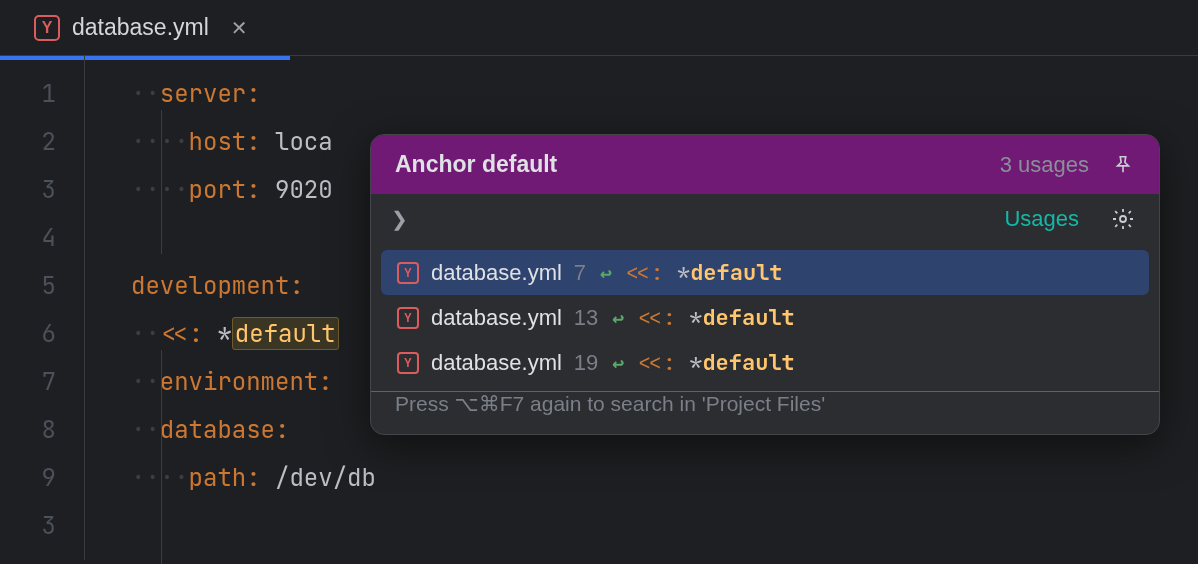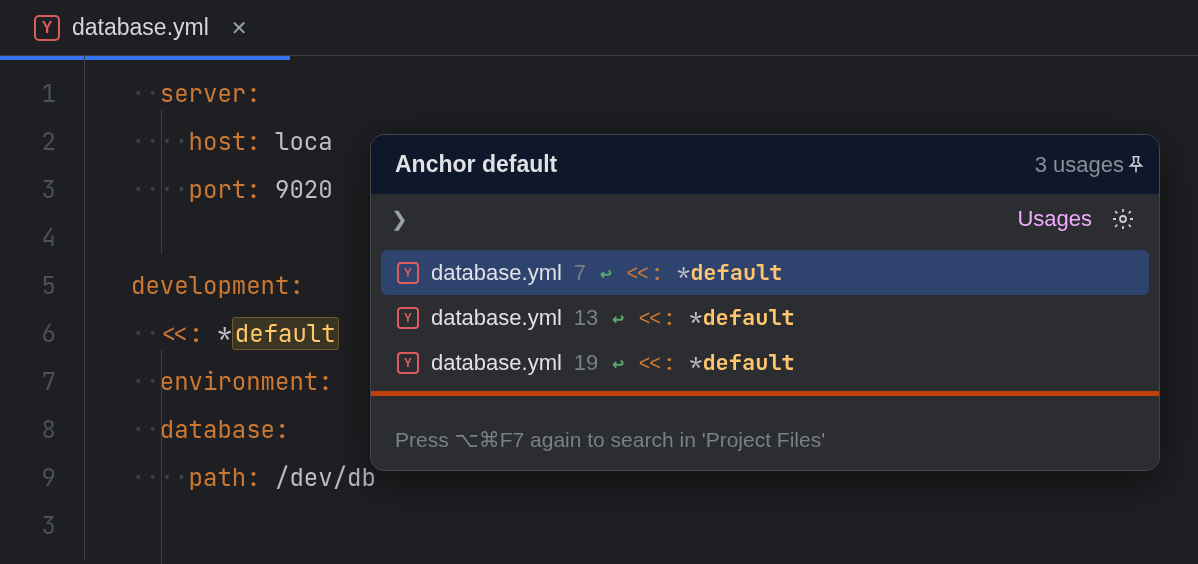--- a/index.html
+++ b/index.html
@@ -113,31 +113,32 @@
     border: 1px solid #43454a;
     border-radius: 14px;
     box-shadow: 0 10px 40px rgba(0,0,0,0.5);
     overflow: hidden;
     font-family: -apple-system, BlinkMacSystemFont, "Segoe UI", sans-serif;
   }
   .popup-header {
     display: flex;
     align-items: center;
     justify-content: space-between;
-    padding: 16px 11px 16px 24px;
-    background: #0f172a;
+    padding: 16px 24px 16px 24px;
+    background: #701a75;
   }
   .popup-title {
     font-size: 23px;
     font-weight: 600;
     color: #dfe1e5;
   }
   .popup-header-right {
     display: flex;
     align-items: center;
+    gap: 22px;
     color: #8a8f98;
     font-size: 22px;
   }
   .popup-toolbar {
     display: flex;
     align-items: center;
     justify-content: space-between;
     padding: 12px 24px 12px 20px;
     font-size: 22px;
     color: #bcbec4;
@@ -147,46 +148,46 @@
     align-items: center;
     gap: 14px;
   }
   .chev {
     color: #9ba0a8;
     font-size: 20px;
   }
   .popup-toolbar-right {
     display: flex;
     align-items: center;
-    gap: 19px;
-    color: #f0abfc;
+    gap: 32px;
+    color: #14b8a6;
   }
   .results {
     padding: 6px 10px;
   }
   .result {
     display: flex;
     align-items: center;
     gap: 12px;
     padding: 8px 16px;
     border-radius: 6px;
     font-size: 22px;
     font-family: "JetBrains Mono", Menlo, Consolas, monospace;
   }
   .result.selected { background: #2e436e; }
   .result .fname { color: #dfe1e5; font-family: -apple-system, sans-serif; }
   .result .lineno { color: #7a7f88; font-family: -apple-system, sans-serif; margin-right: 2px; }
   .result .arrow-icon { color: #59a869; font-weight: bold; font-size: 20px; }
   .result .yaml-key { color: #cc7832; }
   .result .yaml-ref { color: #ffc66d; font-weight: 600; }
   .popup-footer {
-    padding: 32px 24px 18px;
+    padding: 0 24px 18px;
     font-size: 21px;
     color: #7a7f88;
-    border-top: 5px solid #c2410c;
+    border-top: 1px solid #c2410c;
   }
 
   
   .pin-icon, .gear-icon {
     width: 24px; height: 24px;
     display: inline-flex; align-items: center; justify-content: center;
   }
   svg { display: block; }
 </style>
 </head>

